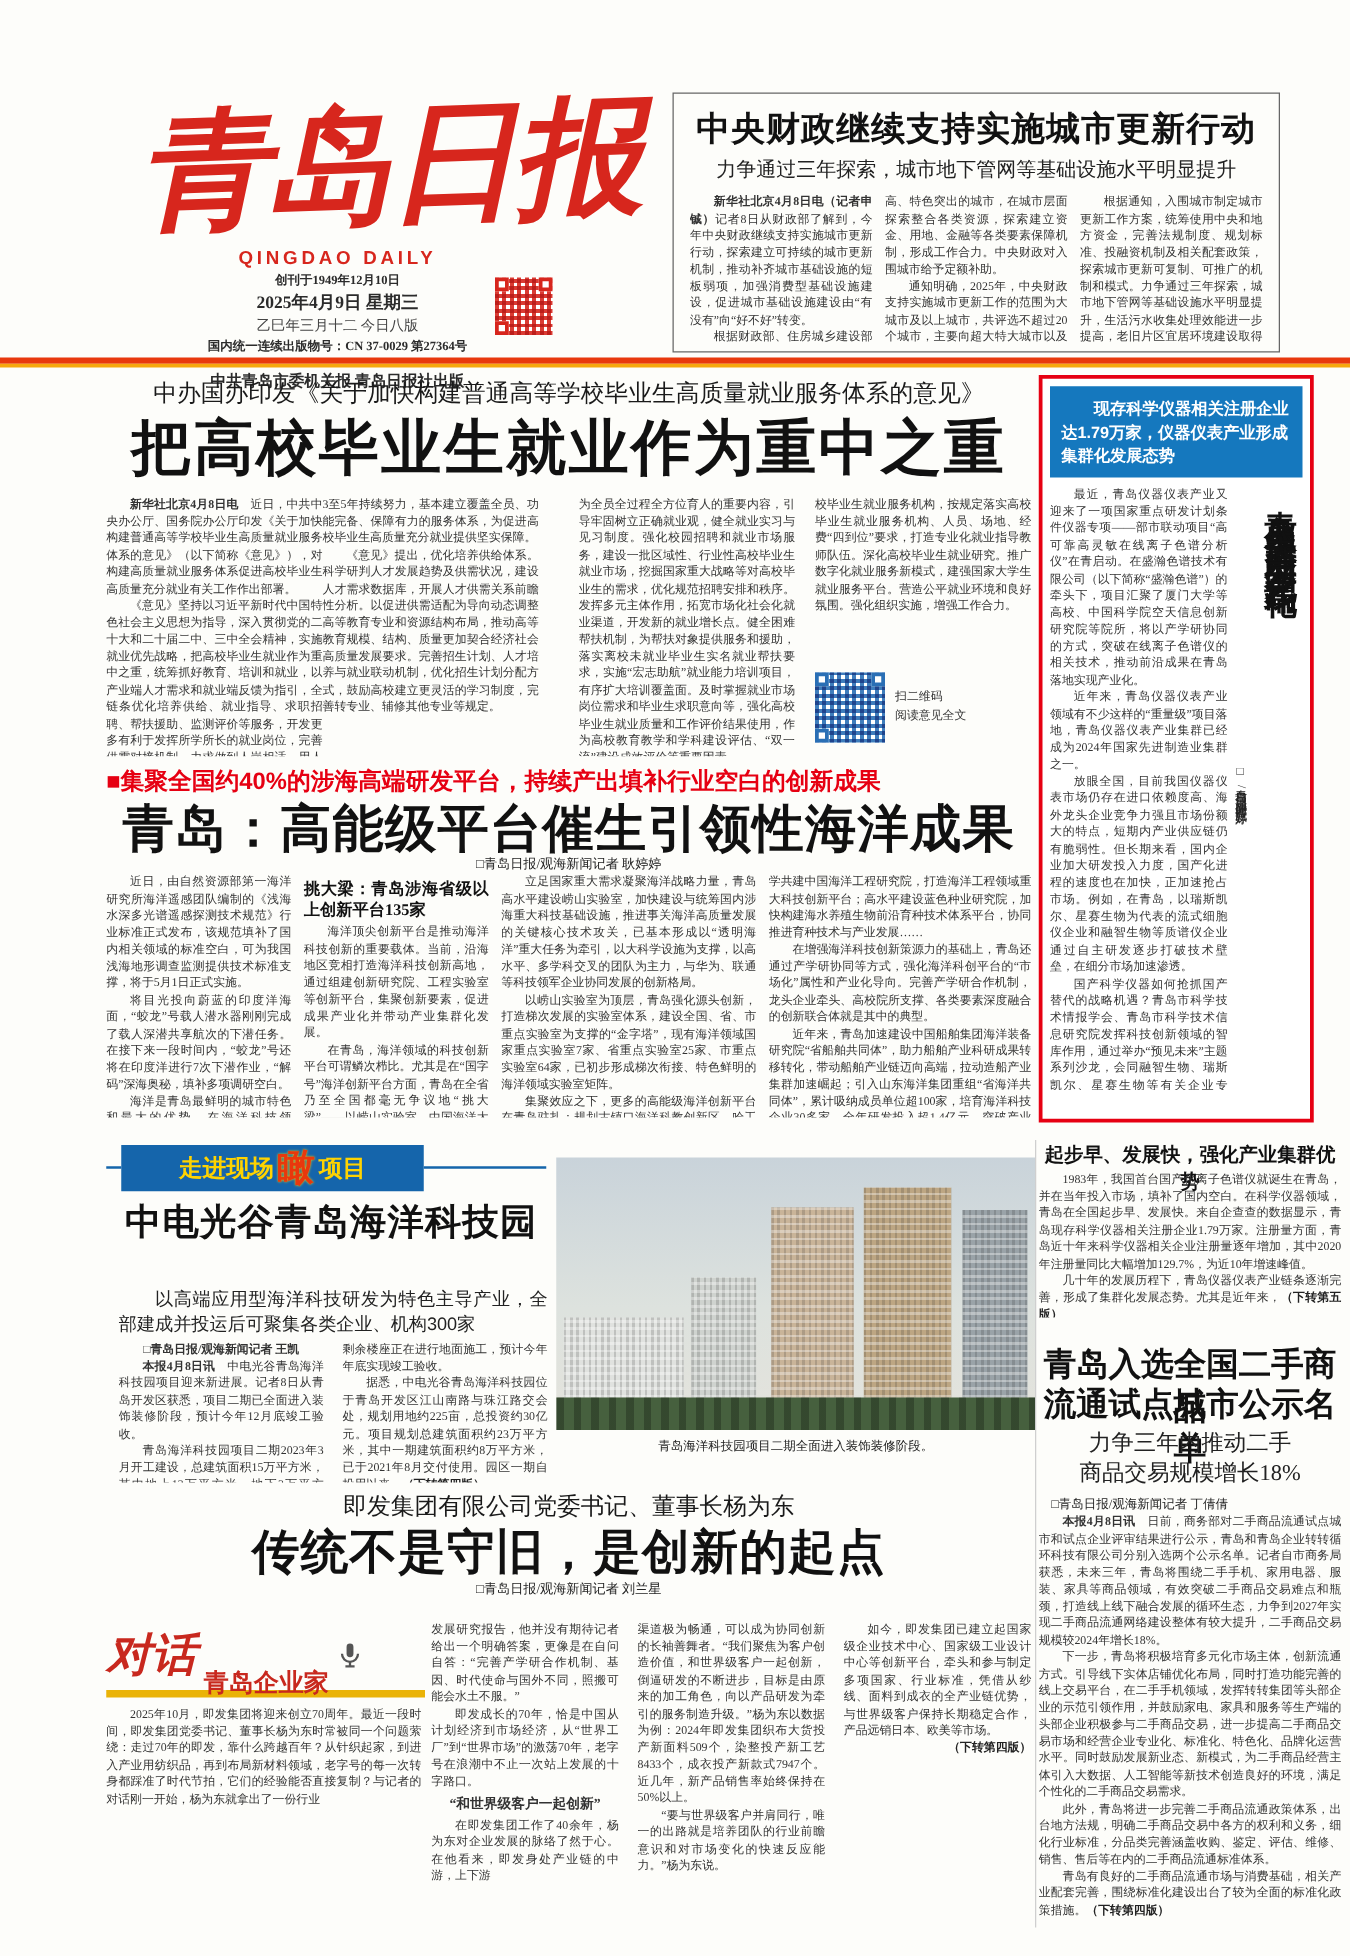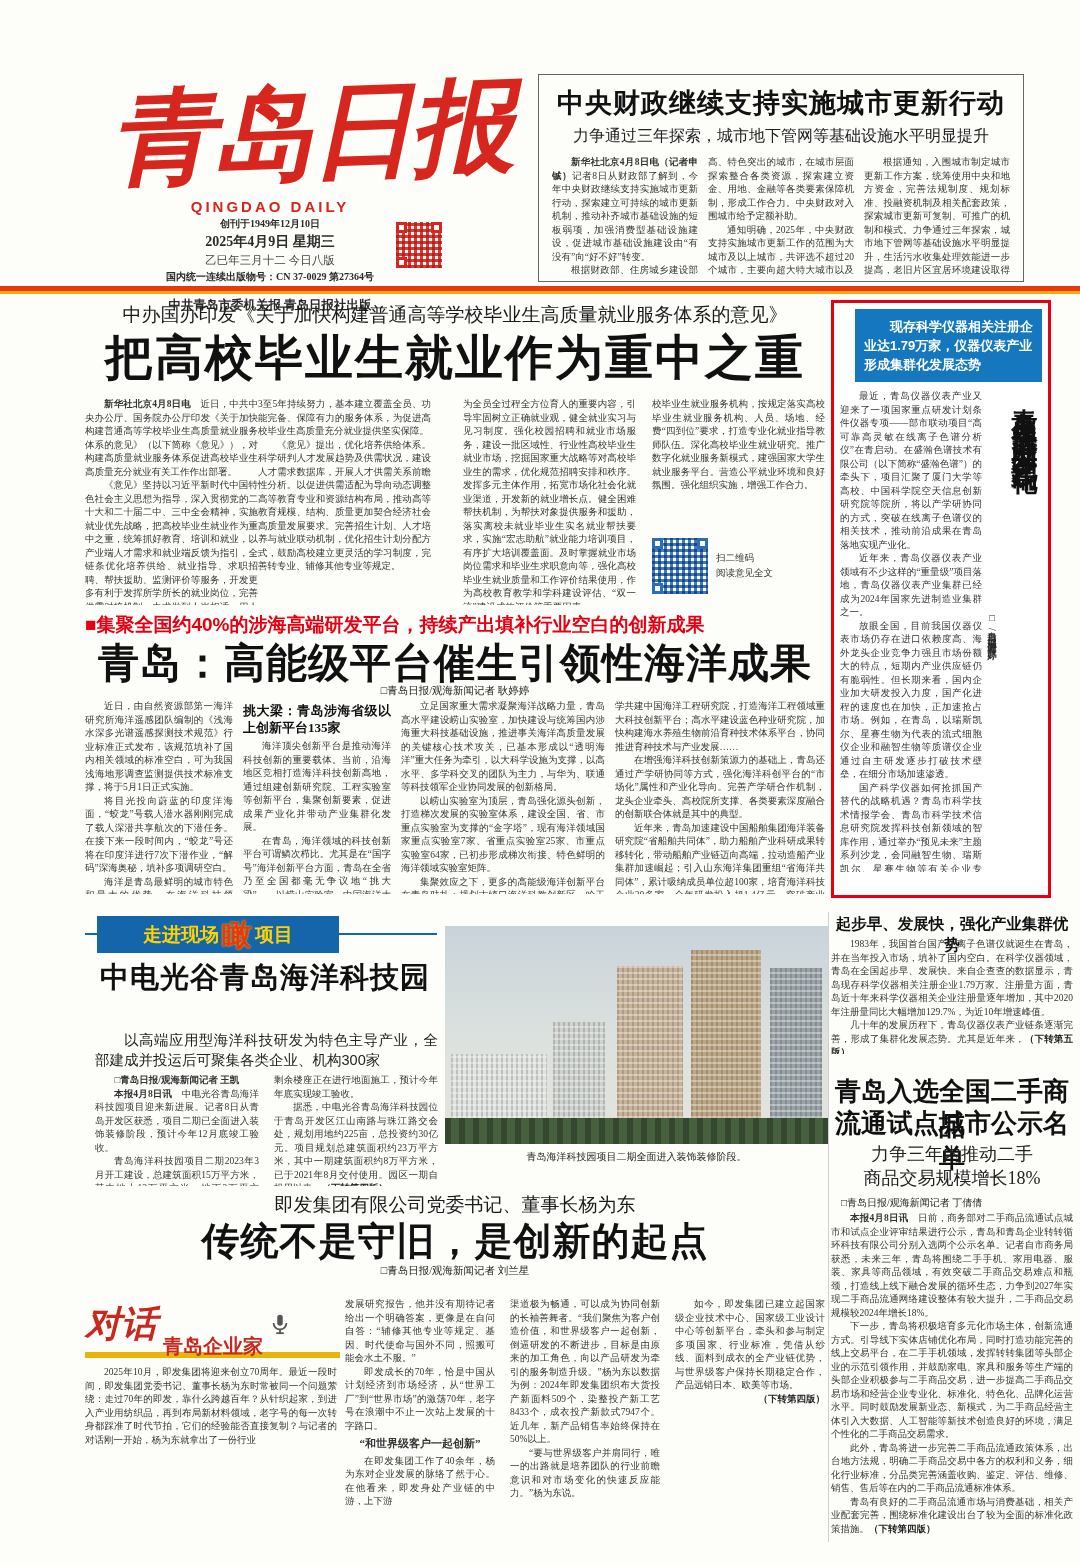--- a/index.html
+++ b/index.html
@@ -59,21 +59,21 @@
   .m-head{left:85px;top:636px;width:740px;text-align:center;font-size:41px;font-weight:bold;color:#111;letter-spacing:1px;}
   .m-byline{left:85px;top:684px;width:740px;text-align:center;font-size:10.5px;color:#222;}
   .m-cols{left:85px;top:700px;width:740px;height:194px;}
   .m-col{position:absolute;top:0;height:194px;}
   .m-subhead{font-size:13px;font-weight:bold;color:#111;margin:2px 0 4px;line-height:17px;}
 
   
   .inst-box{left:831px;top:300px;width:220px;height:598px;border:3px solid #e60012;box-sizing:border-box;
             background:#fff;padding:6px;}
   .inst-kicker{background:#1578be;color:#fff;font-size:13px;font-weight:bold;line-height:19px;
-               padding:8px 9px;text-indent:2em;font-family:"Liberation Sans",sans-serif;margin-left:15px;}
+               padding:8px 9px;text-indent:2em;font-family:"Liberation Sans",sans-serif;}
   .inst-body{position:relative;height:486px;margin-top:6px;}
   .inst-text{position:absolute;left:0;top:2px;width:142px;height:482px;overflow:hidden;}
   .inst-byline{position:absolute;right:44px;top:225px;height:250px;writing-mode:vertical-rl;
                font-size:9.5px;color:#222;letter-spacing:1px;}
   .inst-vhead{position:absolute;right:0;top:0;height:100%;writing-mode:vertical-rl;
               font-size:26px;font-weight:bold;color:#111;letter-spacing:4px;}
   .inst-subhead{left:831px;top:914px;width:242px;text-align:center;font-size:15.5px;font-weight:bold;color:#111;}
   .inst-subbody{left:831px;top:938px;width:242px;height:116px;}
 
   
@@ -307,21 +307,21 @@
       <path d="M5 11a7 7 0 0 0 14 0" fill="none" stroke="#555" stroke-width="2"></path>
       <line x1="12" y1="18" x2="12" y2="22" stroke="#555" stroke-width="2"></line>
       <line x1="8" y1="22" x2="16" y2="22" stroke="#555" stroke-width="2"></line>
     </svg>
   </div>
   <div class="abs j-colA bodytxt just clip">
     <p>2025年10月，即发集团将迎来创立70周年。最近一段时间，即发集团党委书记、董事长杨为东时常被同一个问题萦绕：走过70年的即发，靠什么跨越百年？从针织起家，到进入产业用纺织品，再到布局新材料领域，老字号的每一次转身都踩准了时代节拍，它们的经验能否直接复制？与记者的对话刚一开始，杨为东就拿出了一份行业</p>
   </div>
   <div class="abs j-cols">
     <div class="j-col bodytxt just clip" style="left:0">
-      <p class="cont">发展研究报告，他并没有期待记者给出一个明确答案，更像是在自问自答：“辅修其他专业等规定、基因、时代使命与国外不同，照搬可能会水土不服。”</p>
+      <p class="cont">发展研究报告，他并没有期待记者给出一个明确答案，更像是在自问自答：“完善产学研合作机制、基因、时代使命与国外不同，照搬可能会水土不服。”</p>
       <p>即发成长的70年，恰是中国从计划经济到市场经济，从“世界工厂”到“世界市场”的激荡70年，老字号在浪潮中不止一次站上发展的十字路口。</p>
       <div class="j-subhead">“和世界级客户一起创新”</div>
       <p>在即发集团工作了40余年，杨为东对企业发展的脉络了然于心。在他看来，即发身处产业链的中游，上下游</p>
     </div>
     <div class="j-col bodytxt just clip" style="left:165px">
       <p class="cont">渠道极为畅通，可以成为协同创新的长袖善舞者。“我们聚焦为客户创造价值，和世界级客户一起创新，倒逼研发的不断进步，目标是由原来的加工角色，向以产品研发为牵引的服务制造升级。”杨为东以数据为例：2024年即发集团织布大货投产新面料509个，染整投产新工艺8433个，成衣投产新款式7947个。近几年，新产品销售率始终保持在50%以上。</p>
       <p>“要与世界级客户并肩同行，唯一的出路就是培养团队的行业前瞻意识和对市场变化的快速反应能力。”杨为东说。</p>
     </div>
     <div class="j-col bodytxt just clip" style="left:330px">
       <p>如今，即发集团已建立起国家级企业技术中心、国家级工业设计中心等创新平台，牵头和参与制定多项国家、行业标准，凭借从纱线、面料到成衣的全产业链优势，与世界级客户保持长期稳定合作，产品远销日本、欧美等市场。</p>

